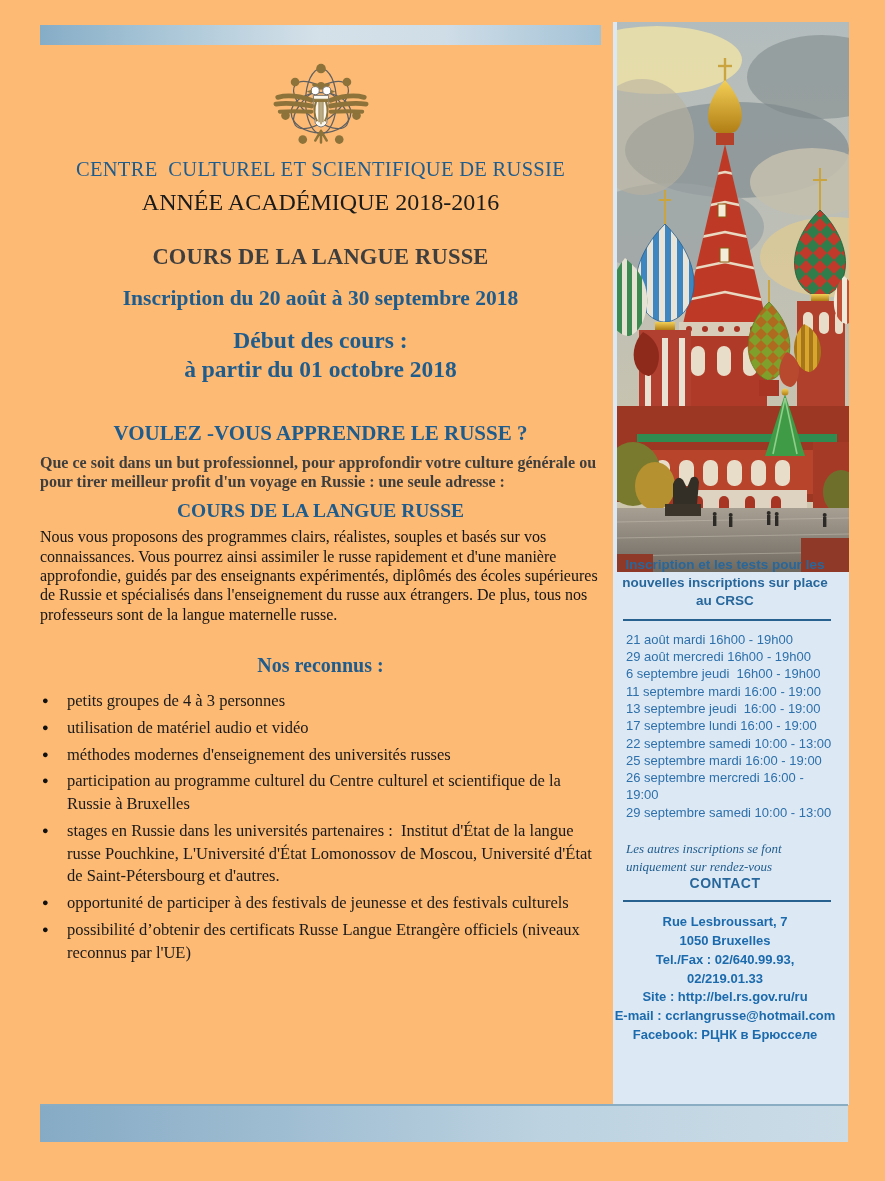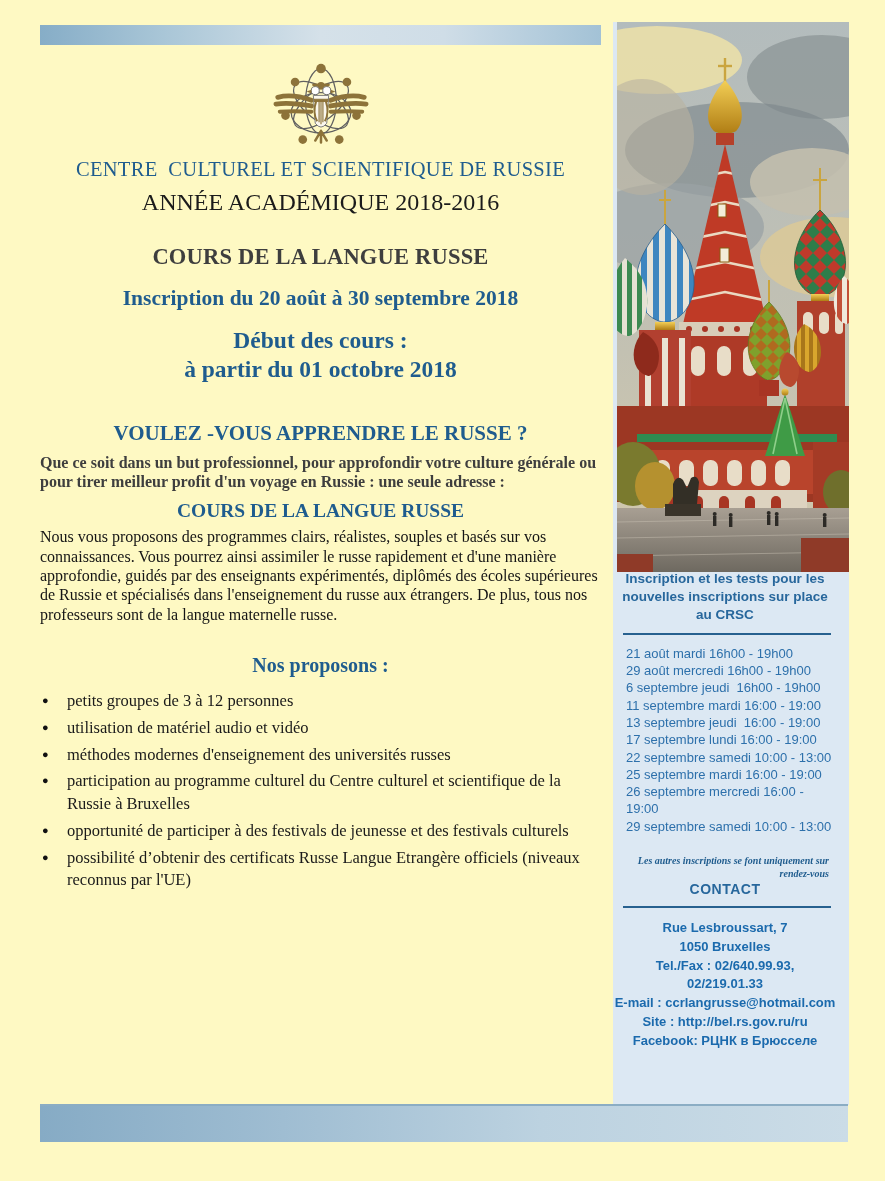--- a/index.html
+++ b/index.html
@@ -1,21 +1,21 @@
 <!DOCTYPE html>
 <html style="--blue-heading: #1f5c8e; --dark-heading: #3e3e3e; --text-black: #1a1a1a; --panel-bg: #dce8f3; --panel-blue: #2d70ab; --panel-header-blue: #27679c; --contact-blue: #1b6aad; --rule-blue: #27618f;"><head>
 <meta charset="utf-8">
 <style>
   :root{
     --blue-heading:#1f5c8e; --dark-heading:#3e3e3e; --text-black:#1a1a1a;
     --panel-bg:#dce8f3; --panel-blue:#2d70ab; --panel-header-blue:#27679c;
     --contact-blue:#1b6aad; --rule-blue:#27618f;
   }
   html,body{margin:0;padding:0;background:#ffffff;}
-  .page{position:relative;width:885px;height:1181px;background:#fef9c3;overflow:hidden;
+  .page{position:relative;width:885px;height:1181px;background:#fdba74;overflow:hidden;
         font-family:"Liberation Serif",serif;}
   .topbar{position:absolute;left:40px;top:25px;width:561px;height:20px;
         background:linear-gradient(90deg,#86adc7 0%,#a9c6d7 22%,#d5e1e9 50%,#cfdde7 72%,#a3c2d6 100%);}
   .bottombar{position:absolute;left:40px;top:1104px;width:808px;height:36px;
         border-top:2px solid #8badc4;
         background:linear-gradient(90deg,#86abc5 0%,#9fbdd2 30%,#bcd2e0 62%,#cbdce7 100%);}
   .content{position:absolute;left:40px;top:0;width:561px;text-align:center;}
   .emblem{display:block;margin:57px auto 0;}
   .org-title{margin-top:4px;font-size:20.5px;line-height:1.25;color:var(--blue-heading);
         letter-spacing:.3px;white-space:pre-wrap;}
@@ -29,28 +29,28 @@
   .para2{margin-top:4px;color:#151515;}
   .cours2{margin-top:6px;font-size:19.5px;line-height:1.3;color:var(--blue-heading);font-weight:700;}
   .avantages{margin-top:28px;font-size:20px;line-height:1.3;color:var(--blue-heading);font-weight:700;}
   ul.bullets{margin:12px 0 0 0;padding:0;list-style:none;text-align:left;}
   ul.bullets li{position:relative;padding-left:27px;margin-bottom:4px;
         font-size:16.5px;line-height:1.38;color:var(--text-black);white-space:pre-wrap;}
   ul.bullets li::before{content:"●";position:absolute;left:2px;top:3px;font-size:11px;color:#111;}
   
   .panel{position:absolute;left:613px;top:22px;width:236px;height:1083px;background:var(--panel-bg);}
   .photo{position:absolute;left:617px;top:22px;width:232px;height:550px;display:block;}
-  .panel-body{position:absolute;left:613px;top:570px;width:224px;
+  .panel-body{position:absolute;left:613px;top:556px;width:224px;
         font-family:"Liberation Sans",sans-serif;text-align:center;}
   .sch-head{padding:0 6px;font-size:13.5px;line-height:1.33;font-weight:700;color:var(--panel-header-blue);}
   .rule{border:none;border-top:2px solid var(--rule-blue);margin:9px 6px 0 10px;}
   .sch-list{margin-top:10px;padding:0 0 0 13px;text-align:left;}
   .sch-line{font-size:13px;line-height:1.33;color:var(--panel-blue);white-space:pre-wrap;}
-  .note{margin:19px 8px 0 13px;text-align:right;font-family:"Liberation Serif",serif;
-        font-size:10px;line-height:1.35;font-weight:700;font-style:italic;color:var(--blue-heading);}
+  .note{margin:19px 8px 0 13px;text-align:left;font-family:"Liberation Serif",serif;
+        font-size:13px;line-height:1.35;font-weight:400;font-style:italic;color:var(--blue-heading);}
   .contact-head{font-size:14px;font-weight:700;letter-spacing:.5px;color:var(--panel-header-blue);}
   .contact-list{margin-top:11px;}
   .c-line{font-size:13px;line-height:1.45;font-weight:700;color:var(--contact-blue);}
 </style>
 </head>
 <body>
 
 <div class="page">
 
   <div class="topbar"></div>
@@ -109,26 +109,27 @@
     <div class="cours1">COURS DE LA LANGUE RUSSE</div>
     <div class="inscription">Inscription du 20 août à 30 septembre 2018</div>
     <div class="debut">
       <div>Début des cours :</div>
       <div>à partir du 01 octobre 2018</div>
     </div>
     <div class="voulez">VOULEZ -VOUS APPRENDRE LE RUSSE ?</div>
     <div class="para para1">Que ce soit dans un but professionnel, pour approfondir votre culture générale ou pour tirer meilleur profit d'un voyage en Russie : une seule adresse :</div>
     <div class="cours2">COURS DE LA LANGUE RUSSE</div>
     <div class="para para2">Nous vous proposons des programmes clairs, réalistes, souples et basés sur vos connaissances. Vous pourrez ainsi assimiler le russe rapidement et d'une manière approfondie, guidés par des enseignants expérimentés, diplômés des écoles supérieures de Russie et spécialisés dans l'enseignement du russe aux étrangers. De plus, tous nos professeurs sont de la langue maternelle russe.</div>
-    <div class="avantages">Nos proposons :</div>
+    <div class="avantages">Nos reconnus :</div>
     <ul class="bullets">
-      <li>petits groupes de 3 à 12 personnes</li>
+      <li>petits groupes de 4 à 3 personnes</li>
       <li>utilisation de matériel audio et vidéo</li>
       <li>méthodes modernes d'enseignement des universités russes</li>
       <li>participation au programme culturel du Centre culturel et scientifique de la Russie à Bruxelles</li>
+      <li>stages en Russie dans les universités partenaires :  Institut d'État de la langue russe Pouchkine, L'Université d'État Lomonossov de Moscou, Université d'État de Saint-Pétersbourg et d'autres.</li>
       <li>opportunité de participer à des festivals de jeunesse et des festivals culturels</li>
       <li>possibilité d’obtenir des certificats Russe Langue Etrangère officiels (niveaux reconnus par l'UE)</li>
     </ul>
   </div>
 
   <div class="panel"></div>
 
   <svg class="photo" viewBox="0 0 232 550" preserveAspectRatio="none">
     <defs>
       <linearGradient id="sky" x1="0" y1="0" x2="0" y2="1">
@@ -327,20 +328,20 @@
       <div class="sch-line">29 septembre samedi 10:00 - 13:00</div>
     </div>
     <div class="note">Les autres inscriptions se font uniquement sur rendez-vous</div>
     <div class="contact-head">CONTACT</div>
     <hr class="rule">
     <div class="contact-list">
       <div class="c-line">Rue Lesbroussart, 7</div>
       <div class="c-line">1050 Bruxelles</div>
       <div class="c-line">Tel./Fax : 02/640.99.93,</div>
       <div class="c-line">02/219.01.33</div>
+      <div class="c-line">Site : http://bel.rs.gov.ru/ru</div>
       <div class="c-line">E-mail : ccrlangrusse@hotmail.com</div>
-      <div class="c-line">Site : http://bel.rs.gov.ru/ru</div>
       <div class="c-line">Facebook: РЦНК в Брюсселе</div>
     </div>
   </div>
 
   <div class="bottombar"></div>
 </div>
 
 </body></html>

